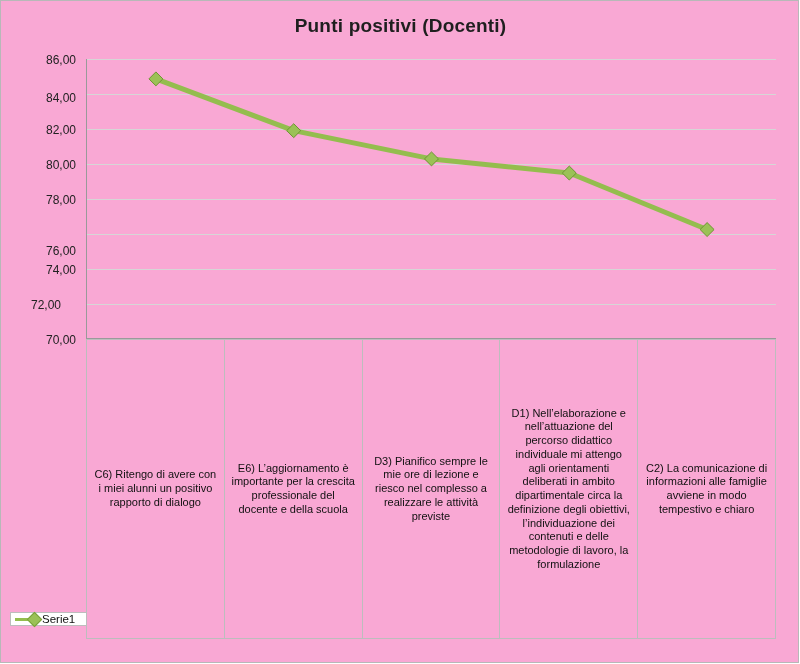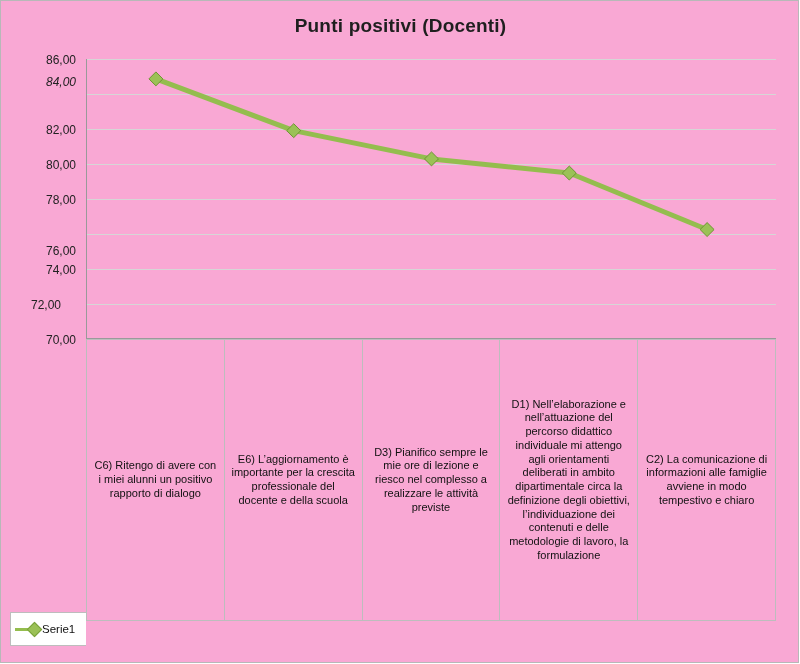--- a/index.html
+++ b/index.html
@@ -76,39 +76,39 @@
     top: 338px;
     width: 690px;
     border-collapse: collapse;
     table-layout: fixed;
     font-size: 11px;
   }
   #data-table td {
     border: 1px solid #bdbdbd;
     vertical-align: middle;
     text-align: center;
-    padding: 4px 6px;
+    padding: 13px 6px;
     color: #111;
     line-height: 1.25;
   }
   #data-table td.cat-cell {
     height: 272px;
     vertical-align: middle;
     font-size: 11px;
   }
   #data-table td.val-cell {
     height: 22px;
     font-size: 11.5px;
   }
   #legend-cell {
     position: absolute;
     left: 9px;
     top: 611px;
     width: 76px;
-    height: 34px;
+    height: 14px;
     border: 1px solid #bdbdbd;
     border-right: none;
     box-sizing: border-box;
     display: flex;
     align-items: center;
     gap: 3px;
     padding-left: 4px;
     font-size: 11.5px;
     background: #fff;
   }
@@ -137,21 +137,21 @@
   }
 </style>
 </head>
 <body>
 
 <div id="chart-frame">
 
   <div id="chart-title">Punti positivi (Docenti)</div>
 
   <div class="ytick-label" style="top:52px;">86,00</div>
-  <div class="ytick-label" style="top:74px;font-style:italic;">84,00</div>
+  <div class="ytick-label" style="top:90px;">84,00</div>
   <div class="ytick-label" style="top:122px;">82,00</div>
   <div class="ytick-label" style="top:157px;">80,00</div>
   <div class="ytick-label" style="top:192px;">78,00</div>
   <div class="ytick-label" style="top:243px;">76,00</div>
   <div class="ytick-label" style="top:262px;">74,00</div>
   <div class="ytick-label" style="top:297px;text-align:center;">72,00</div>
   <div class="ytick-label" style="top:332px;">70,00</div>
 
   <div id="plot-area">
     <div class="gridline" style="top:0px;"></div>

